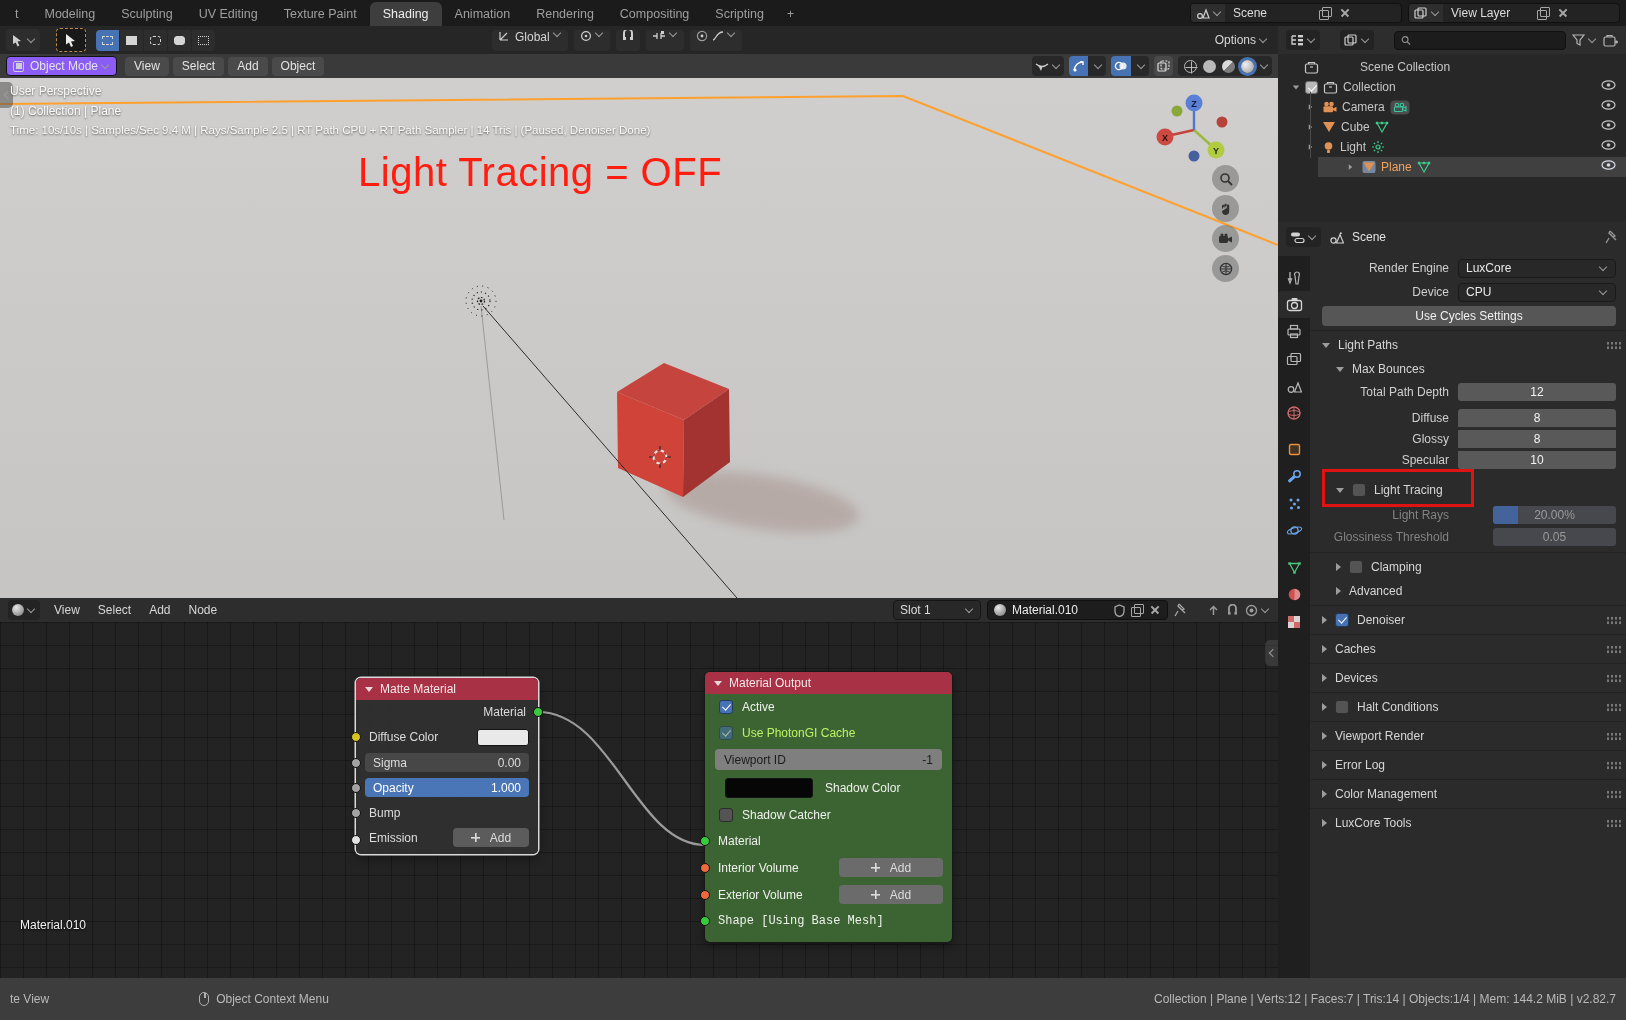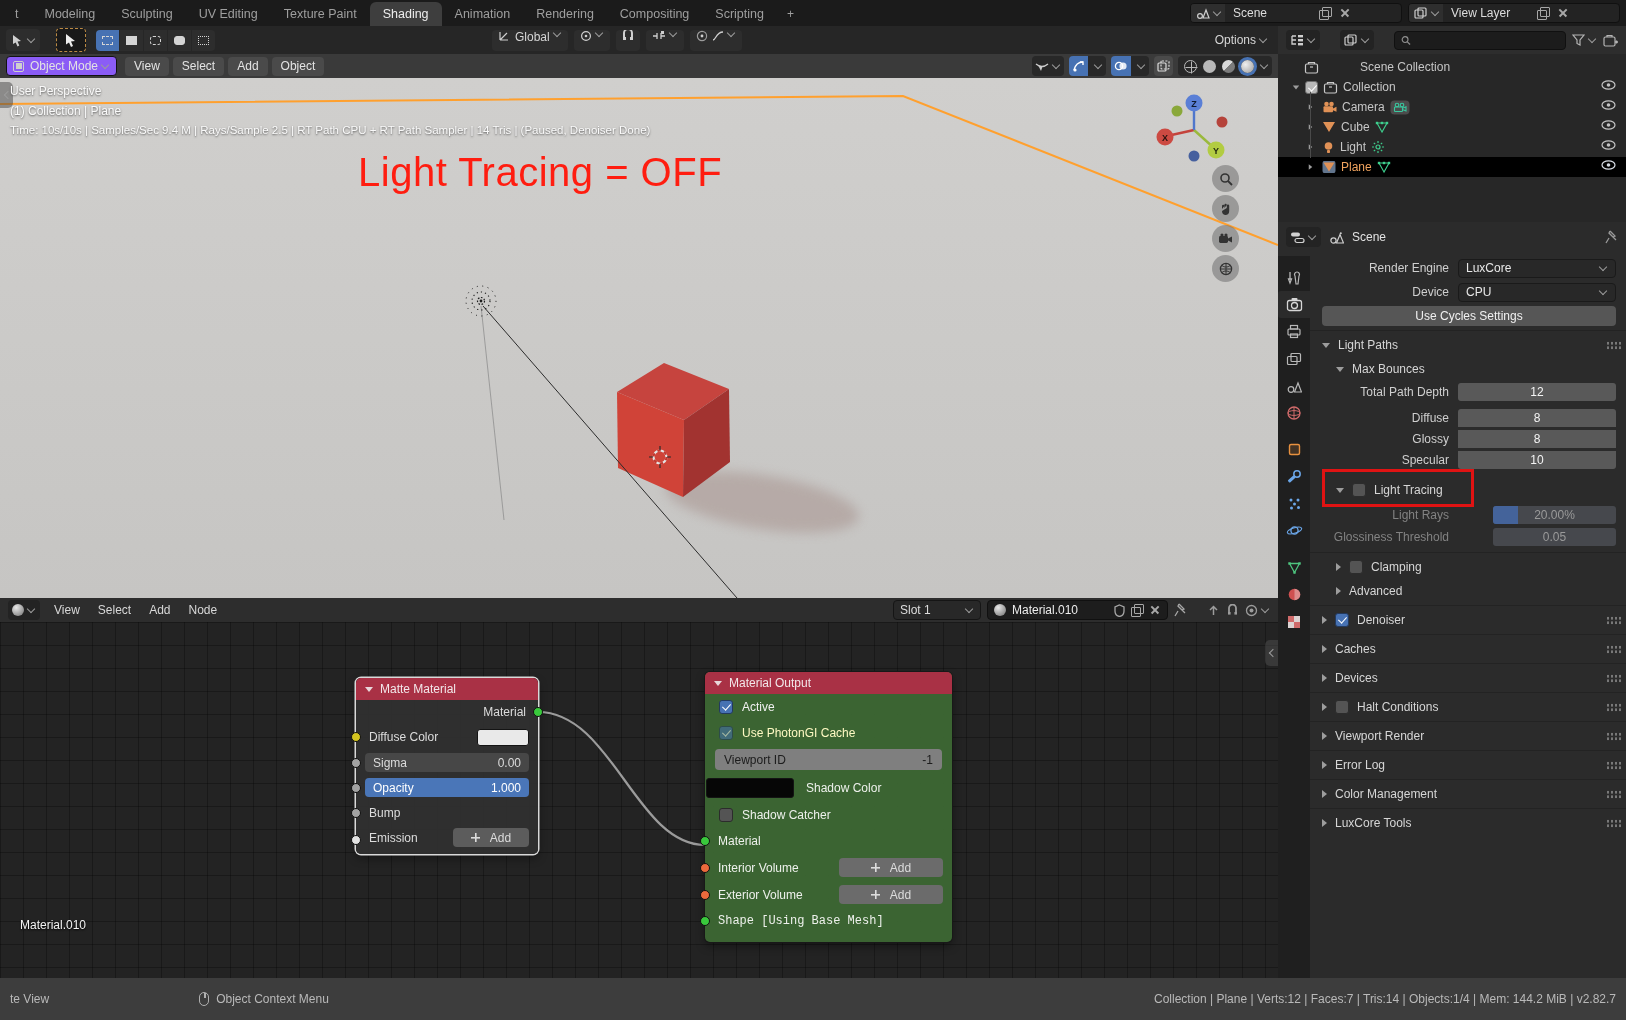--- a/index.html
+++ b/index.html
@@ -142,21 +142,21 @@
 
   
   #outliner-header { position:absolute; left:1278px; top:26px; width:348px; height:28px; background:#2d2d2d;
                      display:flex; align-items:center; gap:6px; padding:0 8px;}
   .ol-search { flex:1; display:flex; align-items:center; gap:5px; background:#1c1c1c; border:1px solid #101010;
                border-radius:4px; height:19px; padding:0 6px;}
   .ol-search input { background:transparent; border:none; outline:none; color:#ddd; width:100%; font-size:12px;}
   #outliner { position:absolute; left:1278px; top:54px; width:348px; height:168px; background:#272727; padding-top:3px;}
   .ol-row { position:relative; display:flex; align-items:center; height:20px; gap:5px; color:#c6c6c6;}
   .ol-row .eye { position:absolute; right:10px; top:3px;}
-  .ol-row.selected { background:#000000; }
+  .ol-row.selected { background:#404040;margin-left:40px; }
   .ol-row.selected .name { color:#f0a35e; }
   .ol-tree-line { position:absolute; left:1310px; top:92px; width:1px; height:66px; background:#4a4a4a;}
 
   #props { position:absolute; left:1278px; top:222px; width:348px; height:756px; background:#2b2b2b; }
   #props-tabs { position:absolute; left:0; top:34px; width:32px; height:722px; background:#1f1f1f;
                 display:flex; flex-direction:column; align-items:center; padding-top:8px;}
   .ptab { width:32px; height:27px; display:flex; align-items:center; justify-content:center; flex:none;}
   .ptab.active { background:#2b2b2b; border-radius:3px 0 0 3px;}
   .ptab-gap { height:10px; flex:none;}
   #props-header { position:absolute; left:0; top:0; width:348px; height:30px; display:flex; align-items:center;
@@ -554,29 +554,29 @@
     <div class="node-header">
       <span class="tri-down"></span>
       <span>Material Output</span>
     </div>
     <div class="nrow" style="height:26px; gap:9px; padding-left:14px;">
       <span class="checkbox checked"></span>
       <span style="color:#f1f1f1;">Active</span>
     </div>
     <div class="nrow" style="height:26px; gap:9px; padding-left:14px;">
       <span class="checkbox checked dim"></span>
-      <span style="color:#fef9c3;text-align:center;">Use PhotonGI Cache</span>
+      <span style="color:#bef264;text-align:center;">Use PhotonGI Cache</span>
     </div>
     <div class="nrow" style="height:27px;">
       <span class="out-field">
         <span>Viewport ID</span>
         <span>-1</span>
       </span>
     </div>
-    <div class="nrow" style="height:29px; gap:12px; padding-left:1px;">
+    <div class="nrow" style="height:29px; gap:12px; padding-left:20px;">
       <span class="swatch" style="width:88px; height:20px; background:#060606;"></span>
       <span style="color:#eef1ec;">Shadow Color</span>
     </div>
     <div class="nrow" style="height:26px; gap:9px; padding-left:14px;">
       <span class="checkbox"></span>
       <span style="color:#eef1ec;">Shadow Catcher</span>
     </div>
     <div class="nrow" style="height:26px;">
       <span class="socket s-green"></span>
       <span class="nrow-label" style="color:#eef1ec;">Material</span>

